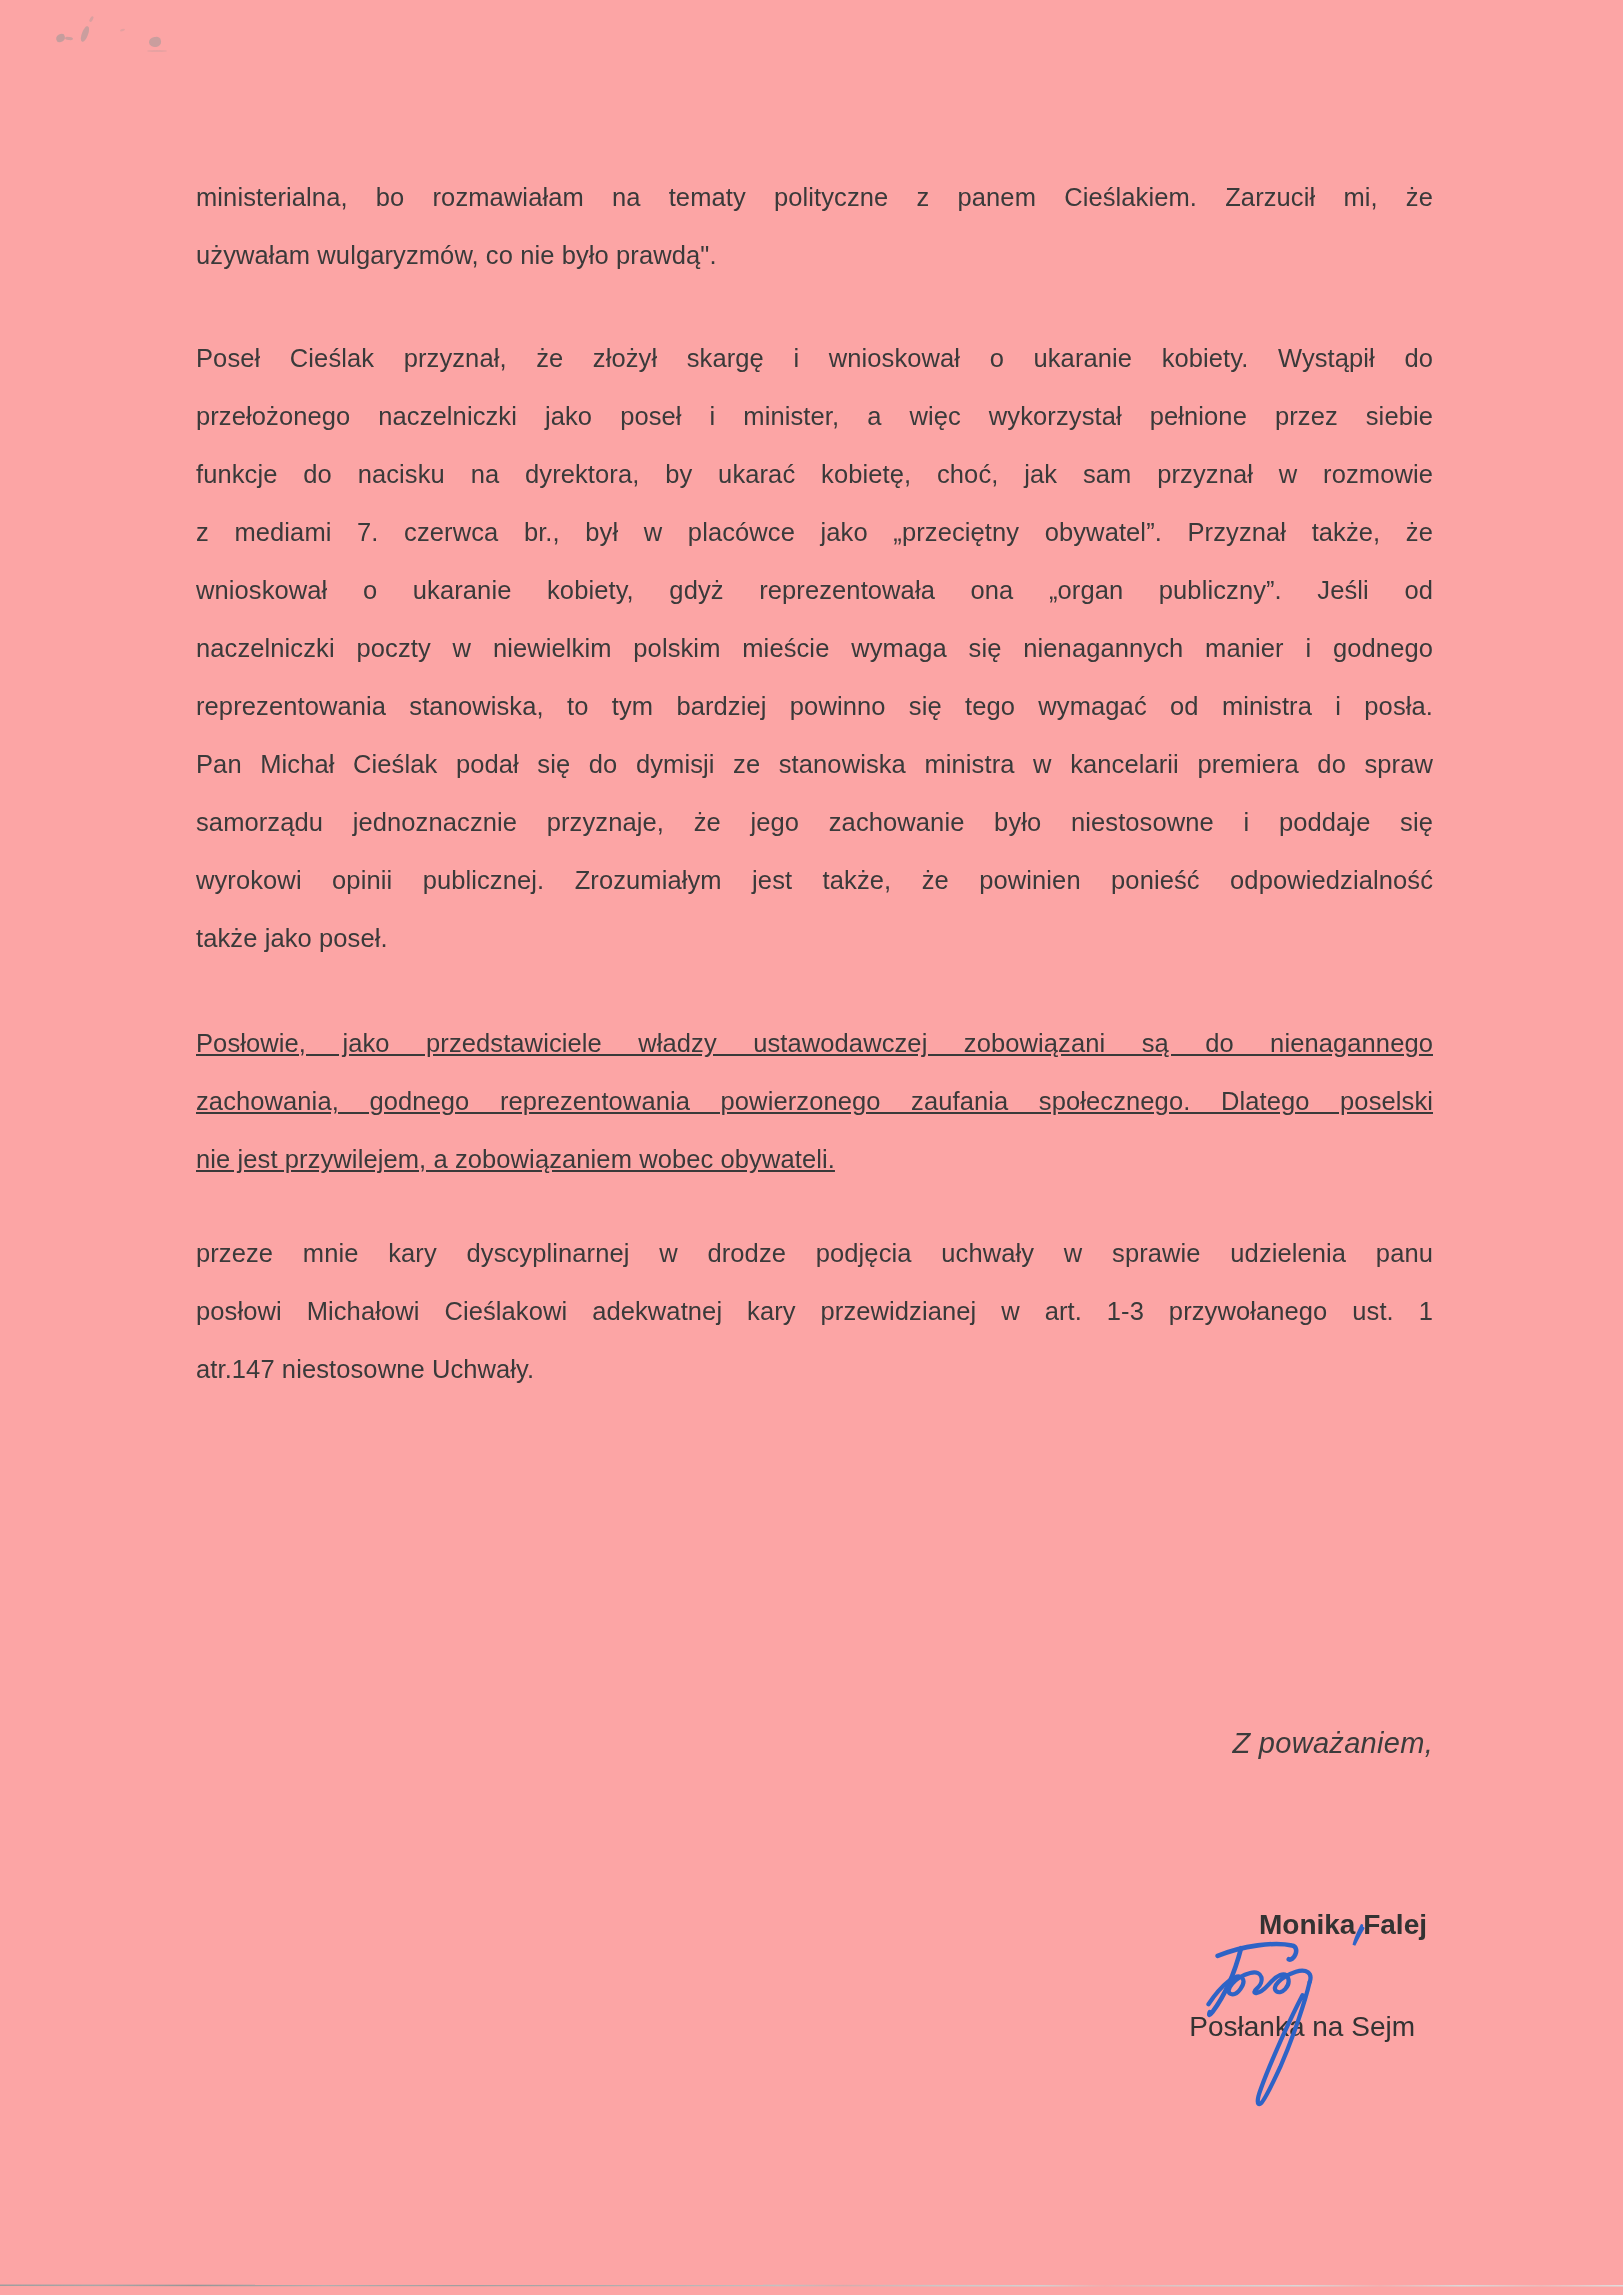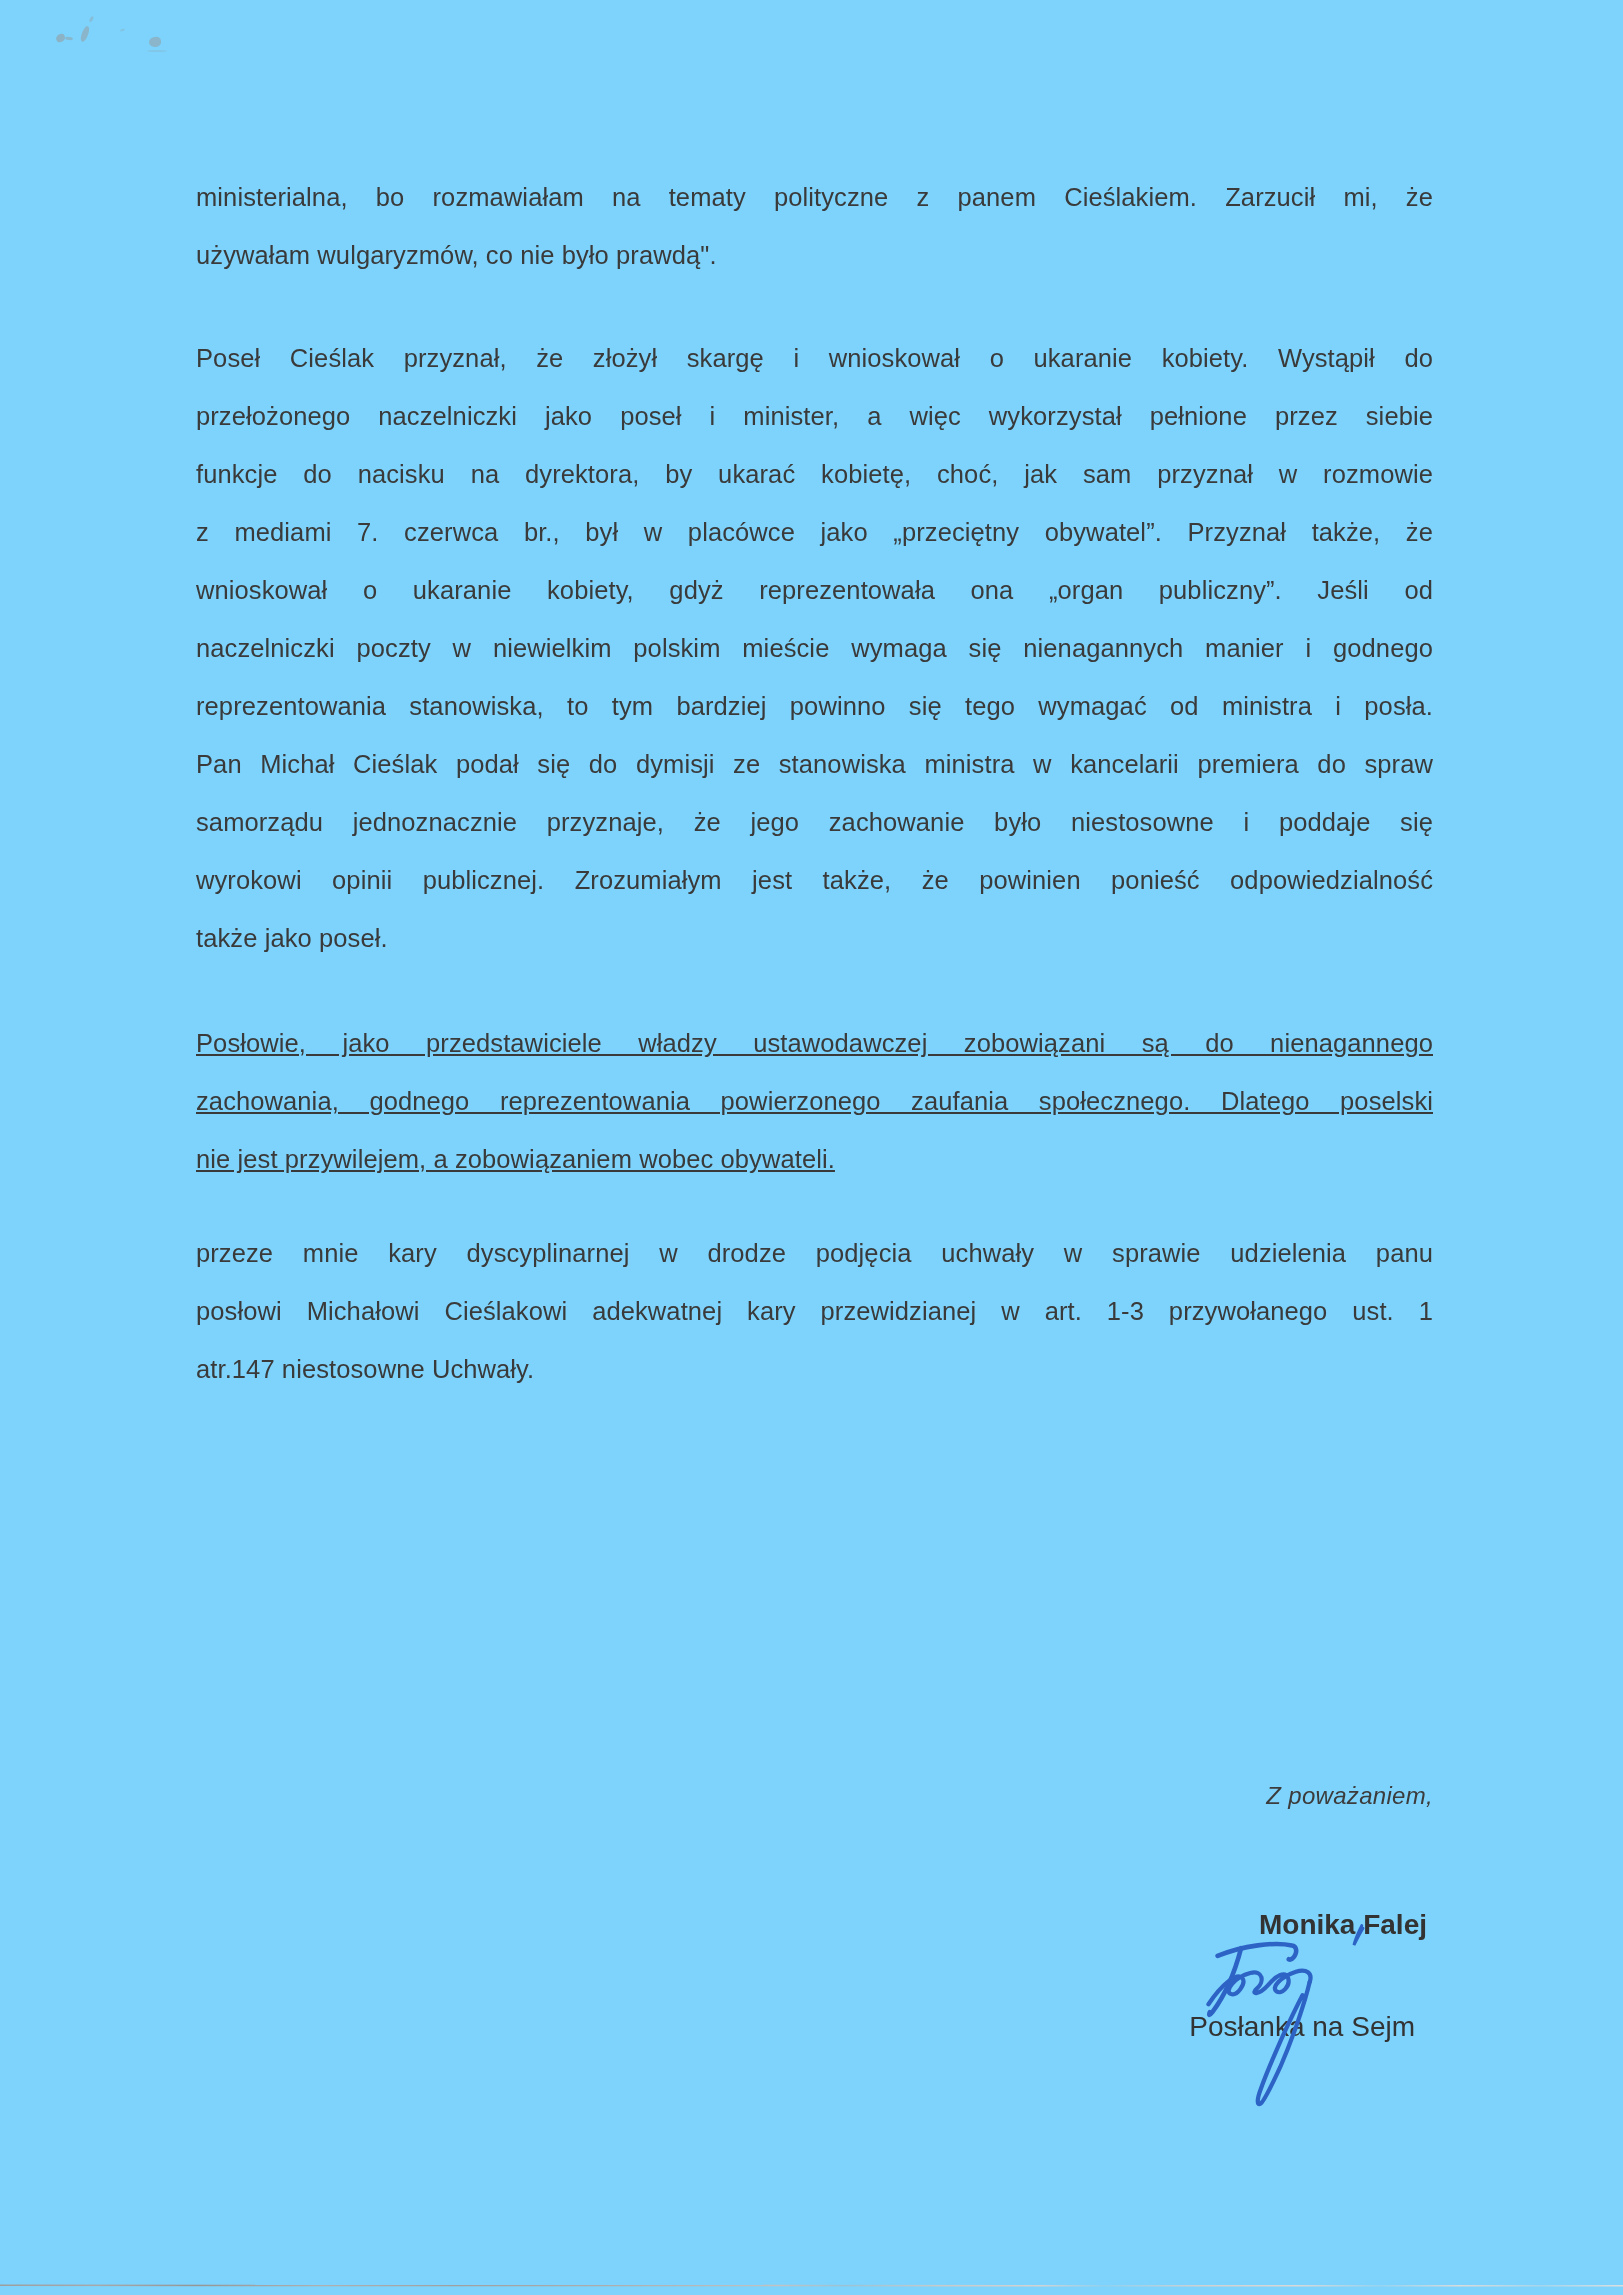--- a/index.html
+++ b/index.html
@@ -4,21 +4,21 @@
 <style>
   html, body {
     margin: 0;
     padding: 0;
     background: #ffffff;
   }
   .page {
     position: relative;
     width: 1623px;
     height: 2295px;
-    background: #7dd3fc;
+    background: #fca5a5;
     overflow: hidden;
     font-family: "Liberation Sans", "DejaVu Sans", sans-serif;
     color: #3a3a3a;
   }
 
   
   .letter-body {
     position: absolute;
     left: 196px;
     top: 168px;
@@ -38,23 +38,23 @@
     letter-spacing: 0.1px;
     color: #3a3a3a;
   }
   .line.para-end {
     text-align-last: left;
   }
 
   
   .salutation {
     position: absolute;
-    top: 1782px;
+    top: 1727px;
     right: 190px;
-    font-size: 24px;
+    font-size: 29px;
     font-style: italic;
     color: #3c3c3c;
     letter-spacing: 0.3px;
   }
   .signer-name {
     position: absolute;
     top: 1909px;
     right: 196px;
     font-size: 28px;
     color: #333333;

